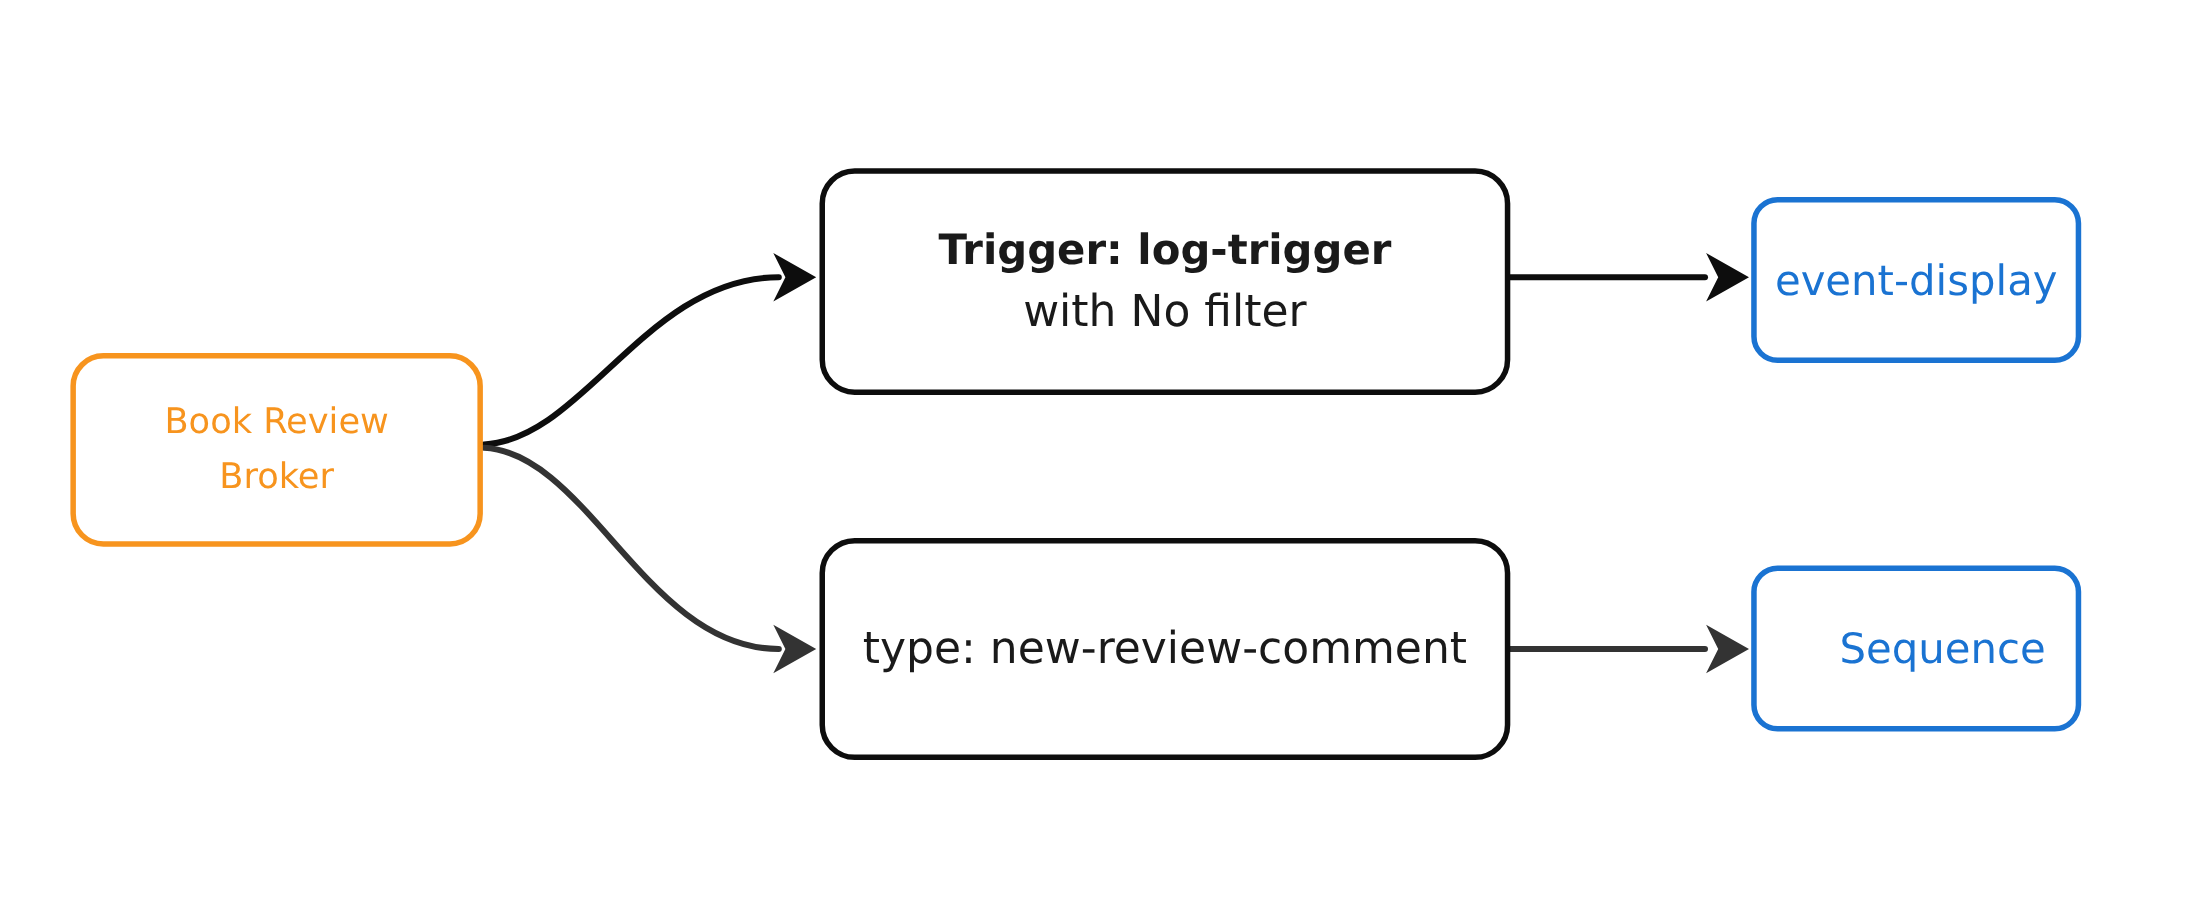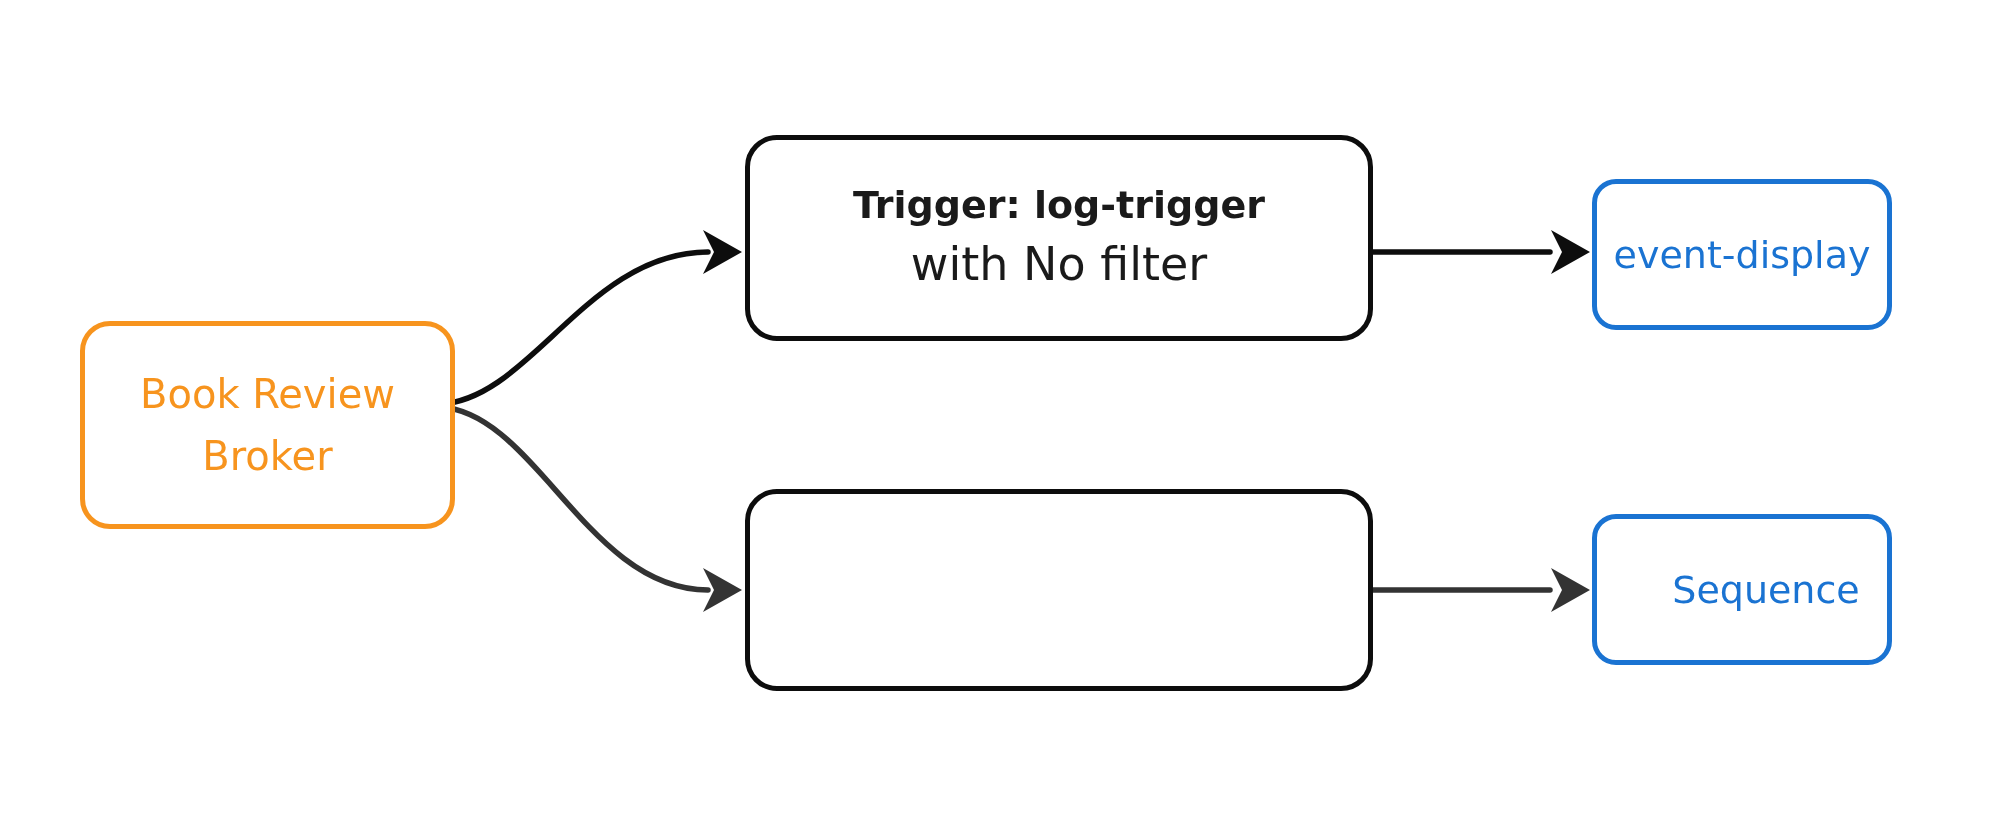--- a/index.html
+++ b/index.html
@@ -38,45 +38,44 @@
     box-sizing: border-box;
     background: var(--node-fill, #ffffff);
     display: flex;
     flex-direction: column;
     align-items: center;
     justify-content: center;
     text-align: center;
   }
   .node-broker {
     left: 64px;  top: 321px;
-    width: 375px; height: 208px;
+    width: 375px; height: 176px;
     border: 5px solid var(--broker-accent, #F7941E);
     border-radius: 30px;
     color: var(--broker-accent, #F7941E);
-    font-size: 40px;
+    font-size: 32px;
     line-height: 1.55;
     white-space: pre-line;
-    margin-left: 16px;
   }
   .node-trigger {
     border: 5px solid var(--trigger-border, #0d0d0d);
     border-radius: 32px;
     color: var(--trigger-text, #1a1a1a);
     left: 745px;
     width: 628px;
   }
-  .node-trigger-1 { top: 135px; height: 206px; }
+  .node-trigger-1 { top: 153px; height: 206px; }
   .node-trigger-2 { top: 489px; height: 202px; }
   .node-trigger .title {
     font-weight: bold;
     font-size: 38px;
     line-height: 1.4;
   }
   .node-trigger .subtitle {
-    font-size: 46px;
+    font-size: 40px;
     line-height: 1.4;
   }
   .node-sink {
     left: 1592px;
     width: 300px; height: 151px;
     border: 5px solid var(--sink-accent, #1A73D2);
     border-radius: 24px;
     color: var(--sink-accent, #1A73D2);
     font-size: 38px;
   }
@@ -107,20 +106,21 @@
     <span>Book Review
 Broker</span>
   </div>
 
   <div class="node node-trigger node-trigger-1">
     <span class="title">Trigger: log-trigger</span>
     <span class="subtitle">with No filter</span>
   </div>
 
   <div class="node node-trigger node-trigger-2">
+    <span class="subtitle">type: new-review-comment</span>
   </div>
 
   <div class="node node-sink node-sink-1">
     <span>event-display</span>
   </div>
 
   <div class="node node-sink node-sink-2">
     <span>Sequence</span>
   </div>
 

